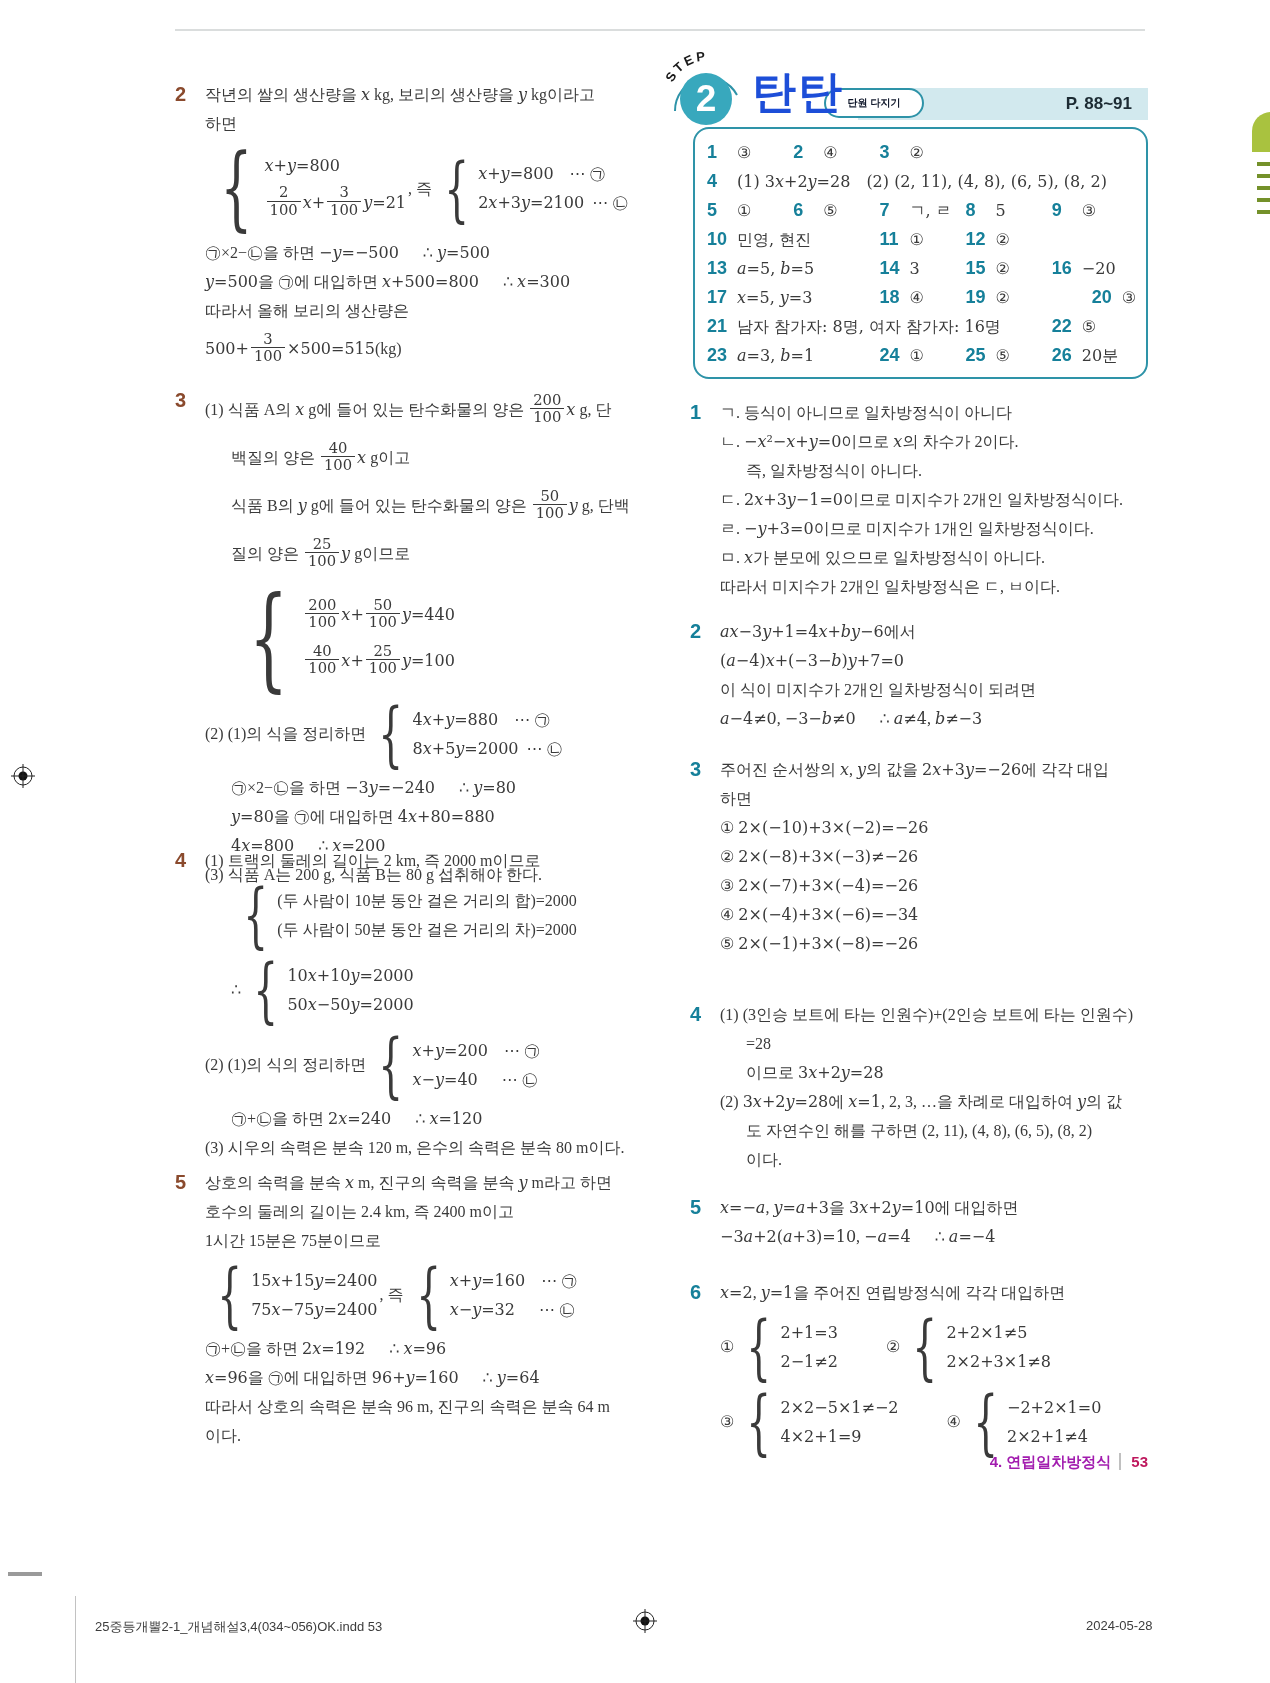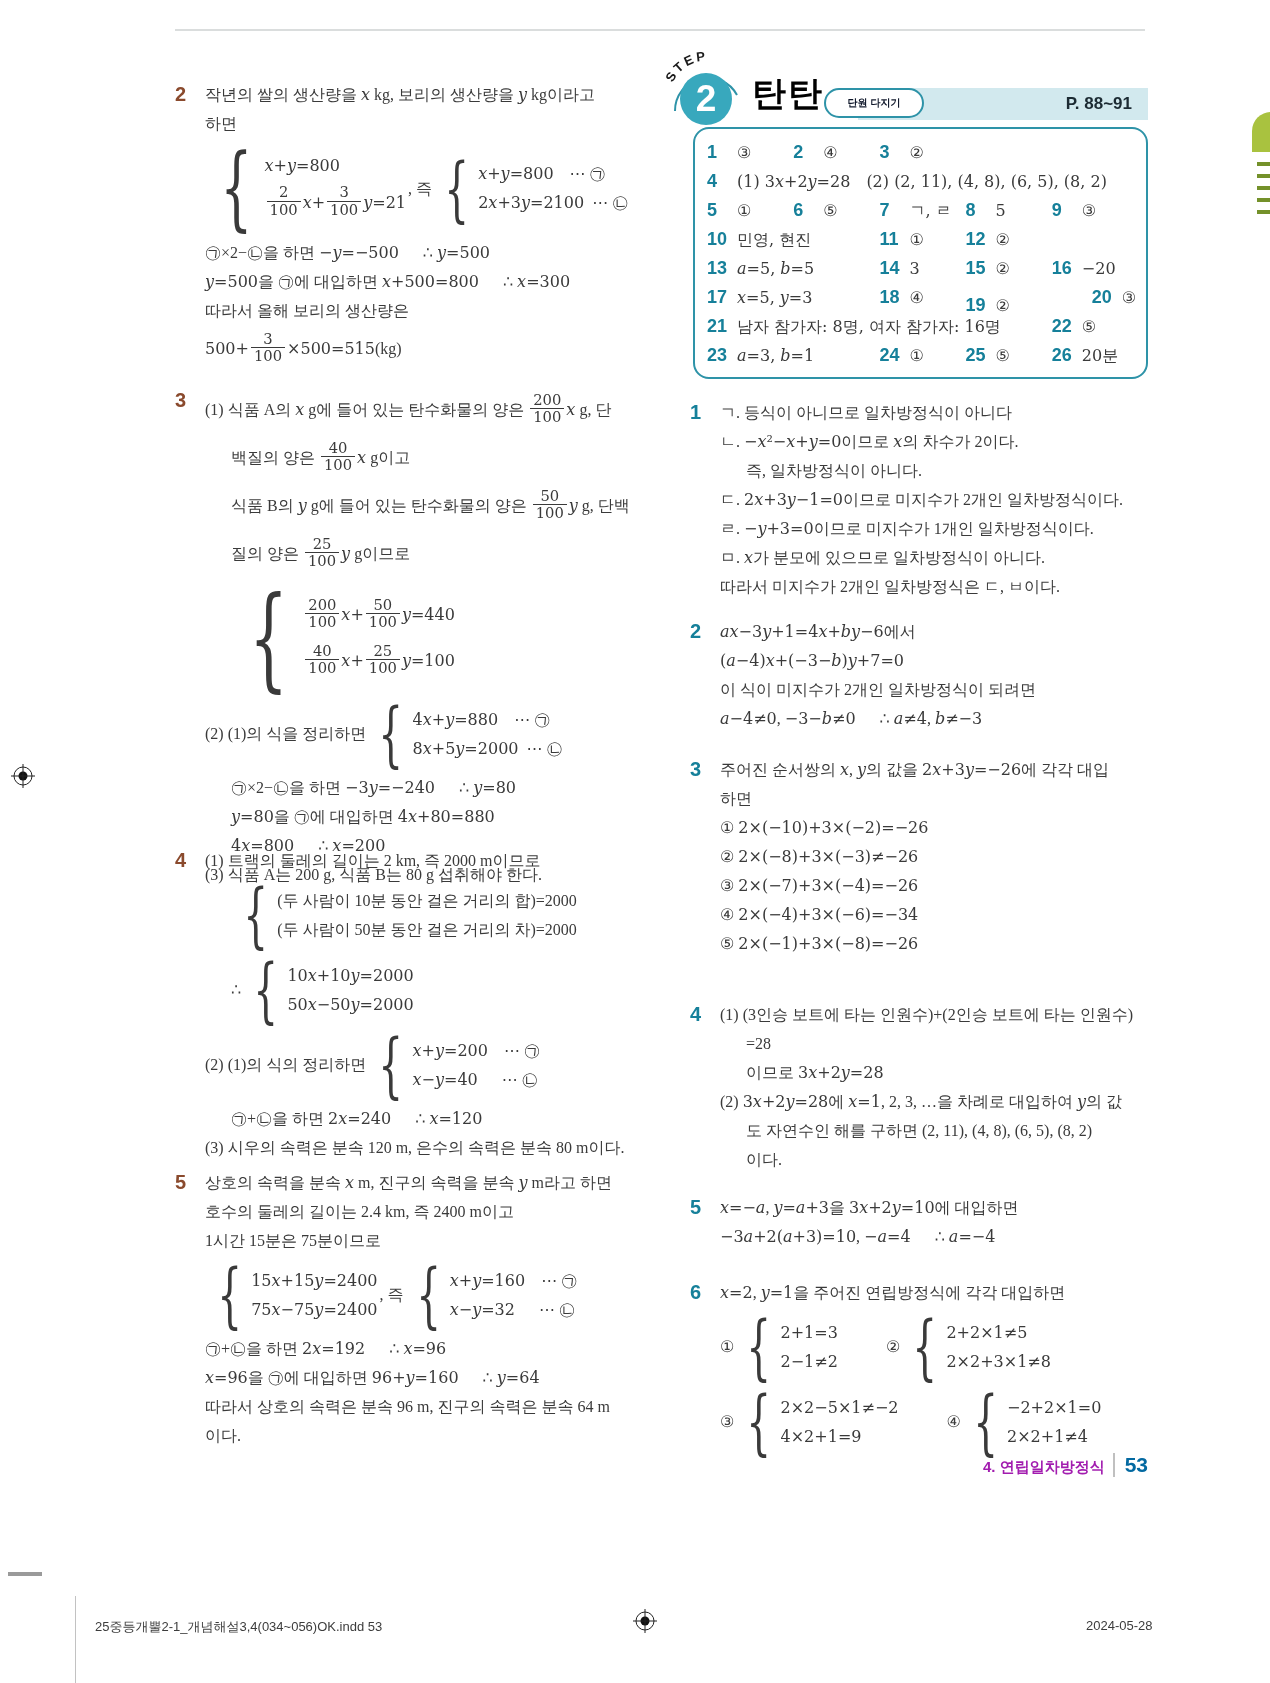--- a/index.html
+++ b/index.html
@@ -35,42 +35,42 @@
   .sys{display:inline-flex;align-items:center;vertical-align:middle;margin:0 2px;}
   .brace{font-family:"DejaVu Serif",serif;line-height:1;display:inline-block;
          transform:scaleX(0.55);transform-origin:center;font-weight:300;color:#3a3a3a;margin-right:-1px;}
   .sys-lines{display:inline-flex;flex-direction:column;}
   .sys-line{line-height:29px;white-space:nowrap;}
   .sys-line.tall{line-height:46px;}
   .gap{display:inline-block;width:46px;}
 
   
   .badge{position:absolute;left:-28px;top:-12px;z-index:4;}
-  .tantan{position:absolute;left:62px;top:16px;z-index:3;font-family:"Liberation Sans",sans-serif;
-          font-weight:bold;font-size:34px;color:#000000;letter-spacing:2px;}
+  .tantan{position:absolute;left:62px;top:8px;z-index:3;font-family:"Liberation Sans",sans-serif;
+          font-weight:bold;font-size:44px;color:#1d4ed8;letter-spacing:2px;}
   .banner{position:absolute;left:168px;top:33px;width:290px;height:32px;background:#d2e9ee;z-index:1;
           display:flex;align-items:center;justify-content:flex-end;padding-right:16px;box-sizing:border-box;}
   .banner span{font-family:"Liberation Sans",sans-serif;font-weight:bold;font-size:17px;color:#1c2b33;}
   .pill{position:absolute;left:134px;top:33px;width:100px;height:30px;background:#ffffff;z-index:2;
         border:2px solid #2e93a8;border-radius:17px;display:flex;align-items:center;justify-content:center;box-sizing:border-box;}
   .pill span{font-family:"Liberation Sans",sans-serif;font-weight:bold;font-size:10px;color:#0f172a;}
 
   
   .answer-box{position:absolute;left:3px;top:72px;width:455px;height:252px;box-sizing:border-box;
               border:2px solid #2e93a8;border-radius:16px;padding:9px 8px 8px 12px;}
   .ans-grid{display:grid;grid-template-columns:repeat(5,1fr);grid-template-rows:repeat(8,29px);font-size:16px;}
   .ans-item{display:flex;align-items:baseline;white-space:nowrap;line-height:29px;}
   .ans-num{font-family:"Liberation Sans",sans-serif;font-weight:bold;font-size:18px;color:#16809a;min-width:30px;flex:0 0 auto;}
   .ans-val{font-family:"DejaVu Serif",serif;color:#3a3a3a;}
 
   
   .chapter-footer{position:absolute;right:122px;top:1453px;display:flex;align-items:baseline;
                   font-family:"Liberation Sans",sans-serif;}
   .chap{color:#a21caf;font-weight:bold;font-size:15px;padding-right:8px;}
-  .pagenum{color:#0369a1;font-weight:bold;font-size:21px;border-left:2px solid #c0c0c0;padding-left:10px;}
+  .pagenum{color:#be185d;font-weight:bold;font-size:15px;border-left:2px solid #c0c0c0;padding-left:10px;}
   .print-left{position:absolute;left:95px;top:1618px;font-family:"Liberation Sans",sans-serif;font-size:13px;color:#3c3c3c;}
   .print-right{position:absolute;left:1086px;top:1618px;font-family:"Liberation Sans",sans-serif;font-size:13px;color:#3c3c3c;}
   .reg-mark{position:absolute;width:24px;height:24px;}
   .reg-left{left:11px;top:764px;}
   .reg-bottom{left:633px;top:1609px;}
   .crop-dash{position:absolute;left:8px;top:1572px;width:34px;height:4px;background:#9a9a9a;}
   .crop-vline{position:absolute;left:75px;top:1596px;width:1px;height:87px;background:#c2c2c2;}
   .side-tab{position:absolute;right:0;top:112px;width:22px;height:130px;}
   .tab-dome{position:absolute;right:-20px;top:0;width:38px;height:40px;background:#a9c23f;border-radius:19px 19px 0 0;}
   .tab-bar{position:absolute;right:0;width:13px;height:4px;background:#74912a;}
@@ -333,21 +333,21 @@
             <span class="ans-val">−20</span>
           </div>
           <div class="ans-item" style="grid-area: 6 / 1 / auto / span 2;">
             <span class="ans-num">17</span>
             <span class="ans-val"><span class="math"><i>x</i>=5</span>, <span class="math"><i>y</i>=3</span></span>
           </div>
           <div class="ans-item" style="grid-area: 6 / 3 / auto / span 1;">
             <span class="ans-num">18</span>
             <span class="ans-val">④</span>
           </div>
-          <div class="ans-item" style="grid-area: 6 / 4 / auto / span 1; margin-top: 8px;">
+          <div class="ans-item" style="grid-area: 6 / 4 / auto / span 1;">
             <span class="ans-num">19</span>
             <span class="ans-val">②</span>
           </div>
           <div class="ans-item" style="grid-area: 6 / 5 / auto / span 1; margin-left: 40px;">
             <span class="ans-num">20</span>
             <span class="ans-val">③</span>
           </div>
           <div class="ans-item" style="grid-area: 7 / 1 / auto / span 4;">
             <span class="ans-num">21</span>
             <span class="ans-val">남자 참가자: 8명, 여자 참가자: 16명</span>

